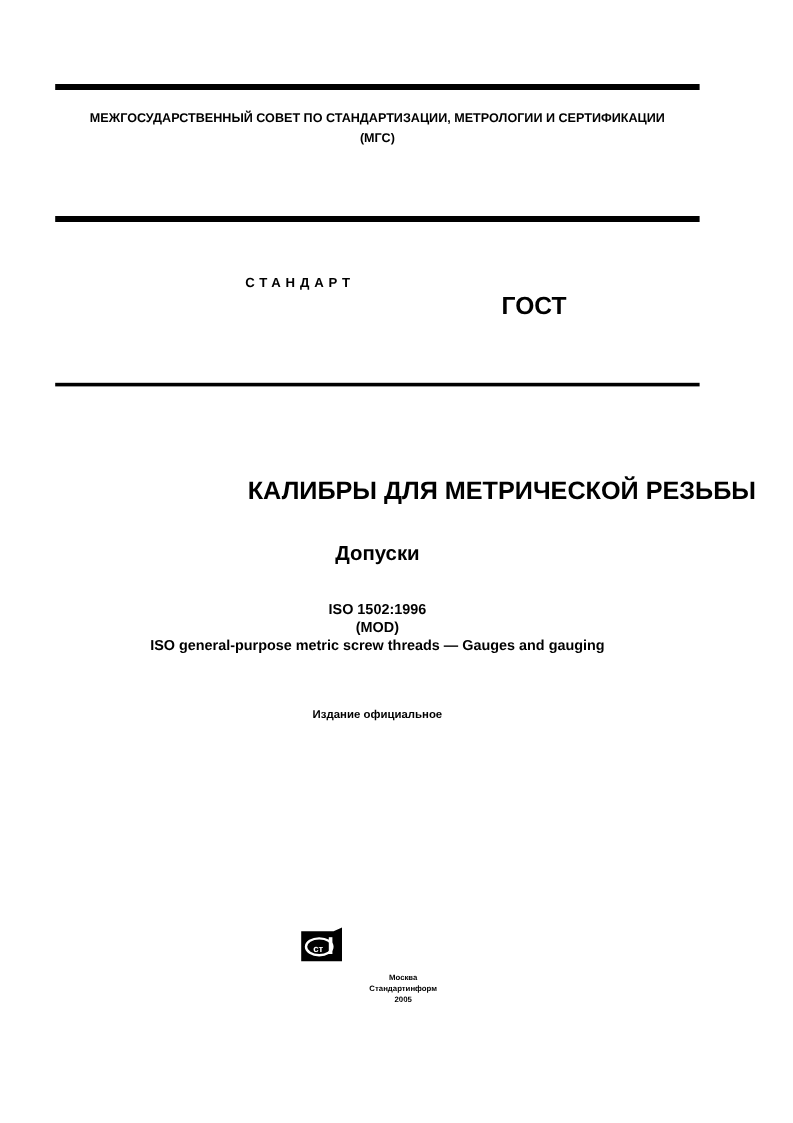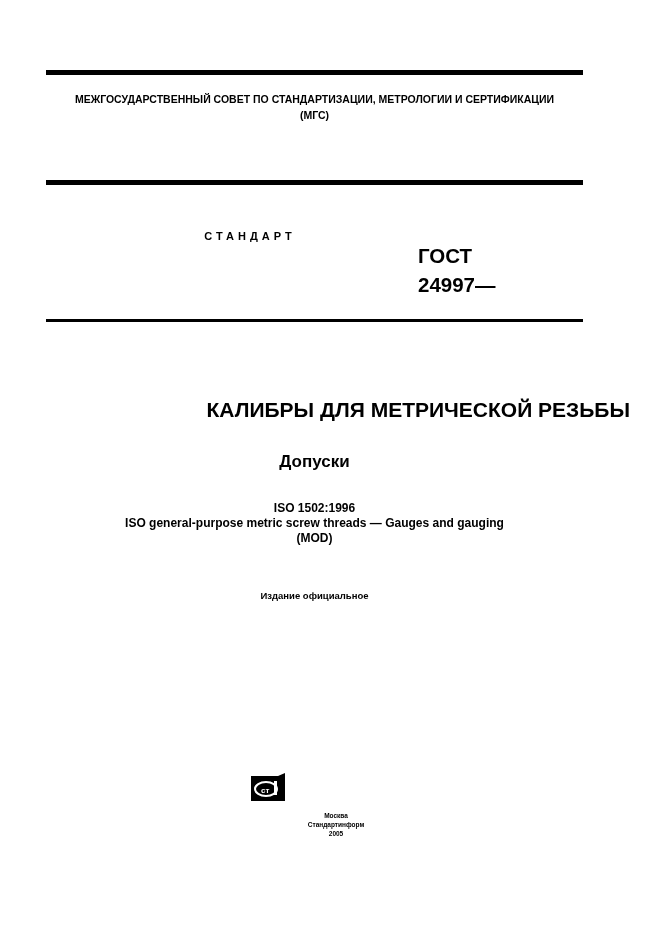--- a/index.html
+++ b/index.html
@@ -38,33 +38,32 @@
 </div>
 
 <div class="rule r2"></div>
 
 <div class="std-label">
   <div>СТАНДАРТ</div>
 </div>
 
 <div class="gost">
   <div>ГОСТ</div>
-  <div>24997—</div>
 </div>
 
 <div class="rule r3"></div>
 
 <div class="title">КАЛИБРЫ ДЛЯ МЕТРИЧЕСКОЙ РЕЗЬБЫ</div>
 
 <div class="center subtitle">Допуски</div>
 
 <div class="center iso">
   <div>ISO 1502:1996</div>
+  <div>(MOD)</div>
   <div>ISO general-purpose metric screw threads — Gauges and gauging</div>
-  <div>(MOD)</div>
 </div>
 
 <div class="center official">Издание официальное</div>
 
 <div class="logo">
   <svg width="36" height="30" viewBox="0 0 36 30">
     <path d="M1 4 L28 4 L35 1 L35 29 L1 29 Z" fill="#000"></path>
     <ellipse cx="16" cy="17" rx="11" ry="7" fill="none" stroke="#fff" stroke-width="2"></ellipse>
     <rect x="24" y="9" width="3" height="14" fill="#fff"></rect>
     <text x="11" y="21" font-family="Liberation Sans, sans-serif" font-size="8" font-weight="bold" fill="#fff">ст</text>

